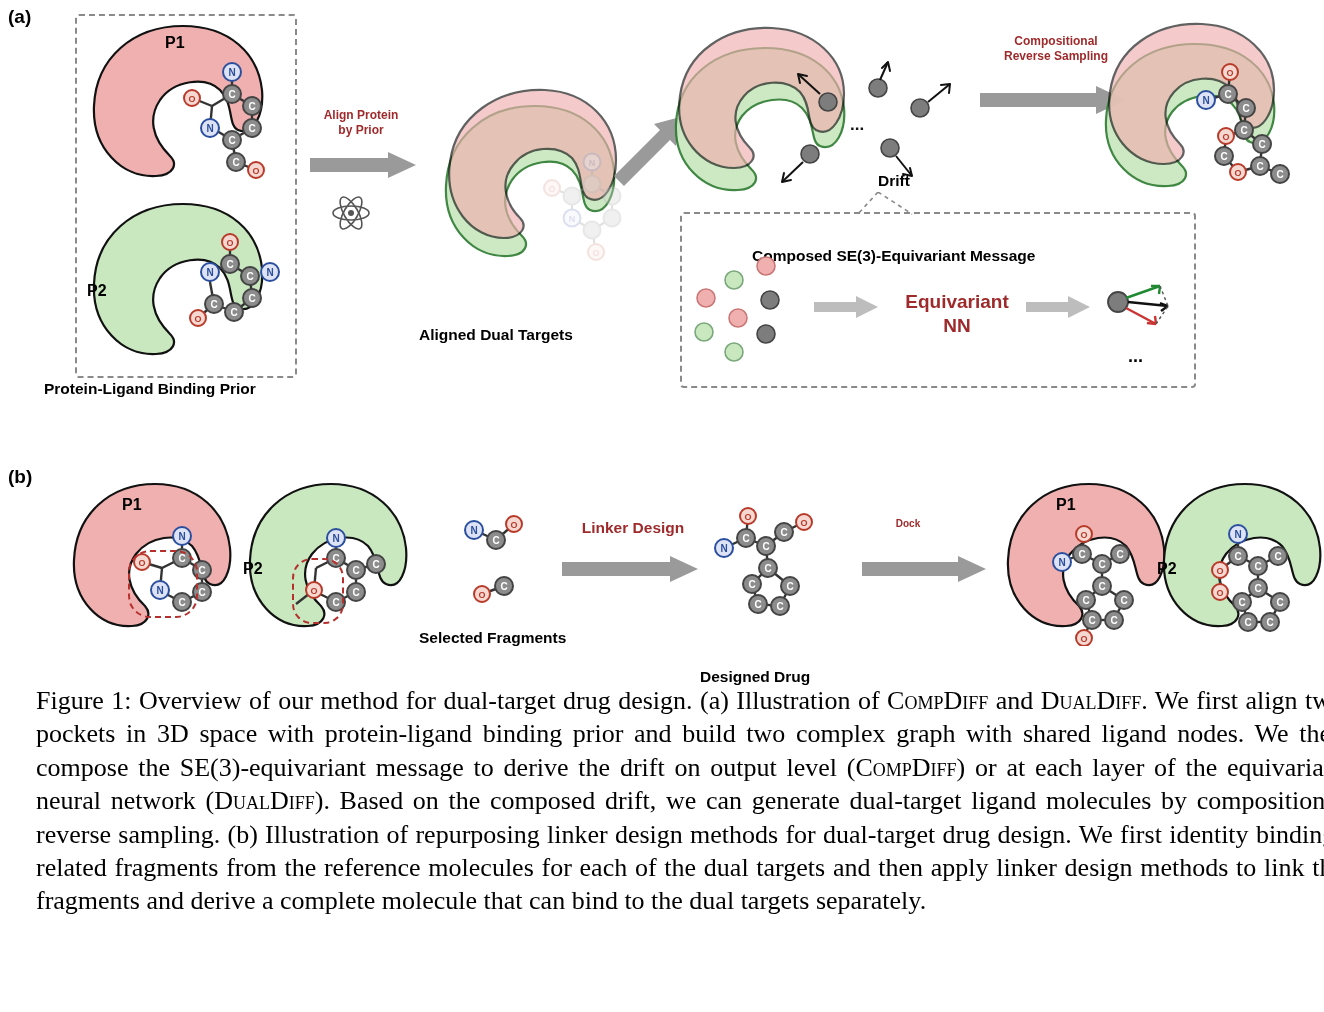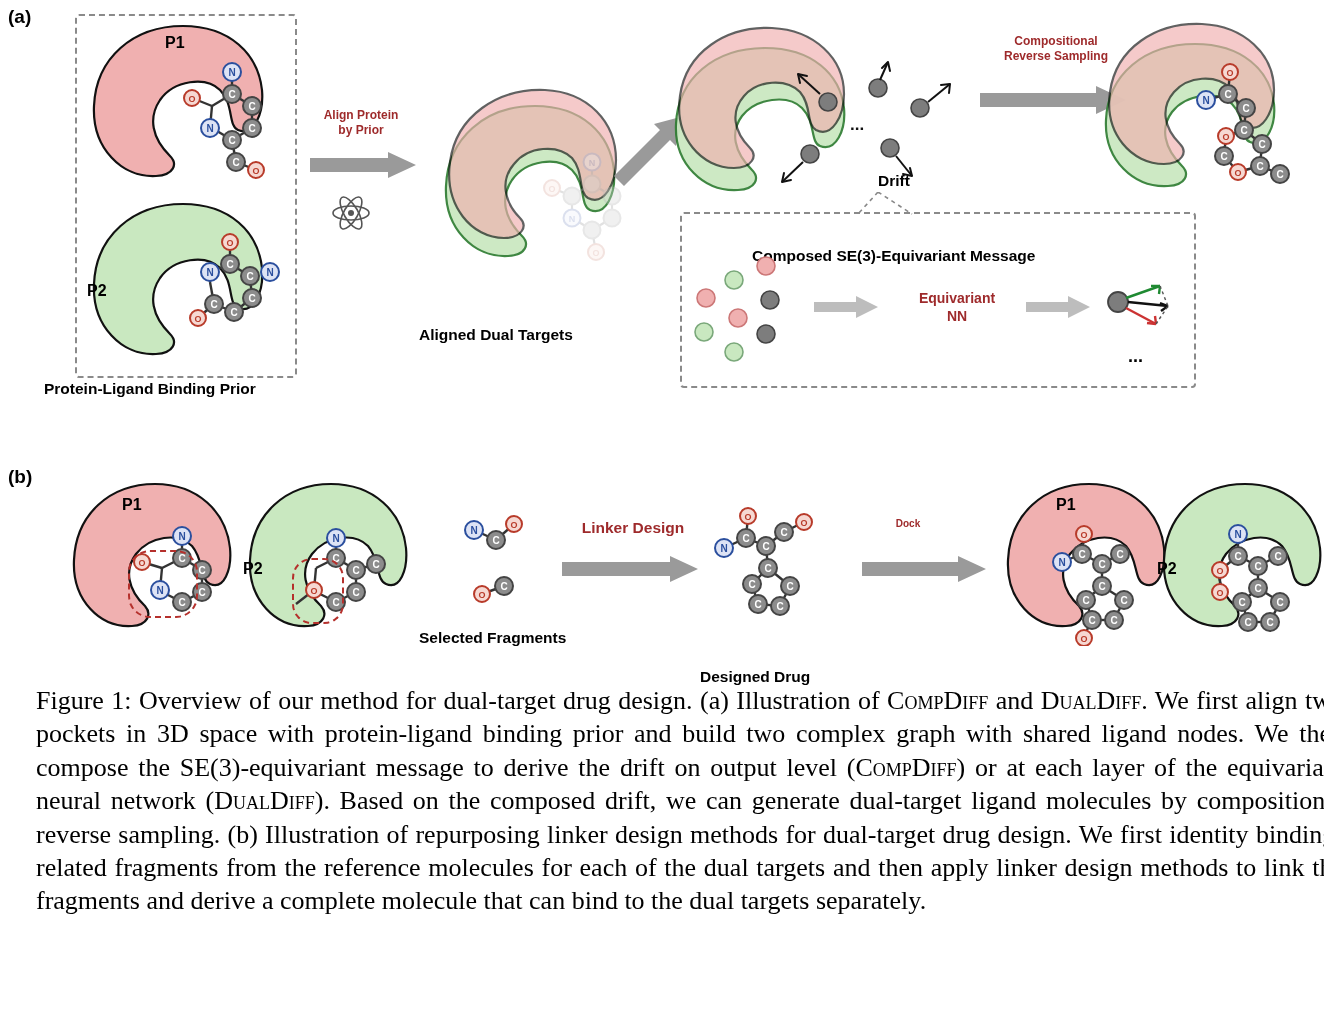--- a/index.html
+++ b/index.html
@@ -289,21 +289,21 @@
     <circle cx="14" cy="76" r="9" fill="#c9e8c0" stroke="#7aa87a" stroke-width="1.6"></circle>
     <circle cx="48" cy="62" r="9" fill="#f0b0b0" stroke="#c77" stroke-width="1.6"></circle>
     <circle cx="80" cy="44" r="9" fill="#7d7d7d" stroke="#444" stroke-width="1.6"></circle>
     <circle cx="44" cy="96" r="9" fill="#c9e8c0" stroke="#7aa87a" stroke-width="1.6"></circle>
     <circle cx="76" cy="78" r="9" fill="#7d7d7d" stroke="#444" stroke-width="1.6"></circle>
   </svg>
 
   <svg class="arrow-gray" style="left:814px; top:296px;" width="66" height="22">
     <path d="M0,6 L42,6 L42,0 L64,11 L42,22 L42,16 L0,16 Z" fill="#bdbdbd"></path>
   </svg>
-  <div class="red-label" style="left:892px; top:290px; width:130px; font-size:14px;">Equivariant
+  <div class="red-label" style="left:892px; top:290px; width:130px; font-size:19px;">Equivariant
 NN</div>
   <svg class="arrow-gray" style="left:1026px; top:296px;" width="66" height="22">
     <path d="M0,6 L42,6 L42,0 L64,11 L42,22 L42,16 L0,16 Z" fill="#bdbdbd"></path>
   </svg>
 
   <svg style="position:absolute; left:1098px; top:276px;" width="84" height="62">
     <circle cx="20" cy="26" r="10" fill="#7d7d7d" stroke="#444" stroke-width="1.8"></circle>
     <path d="M28,22 L62,10" stroke="#1f8a32" stroke-width="2.4"></path>
     <path d="M62,10 l-9,0 M62,10 l-1,8" stroke="#1f8a32" stroke-width="2.4" fill="none"></path>
     <path d="M28,32 L58,48" stroke="#c33" stroke-width="2.4"></path>

